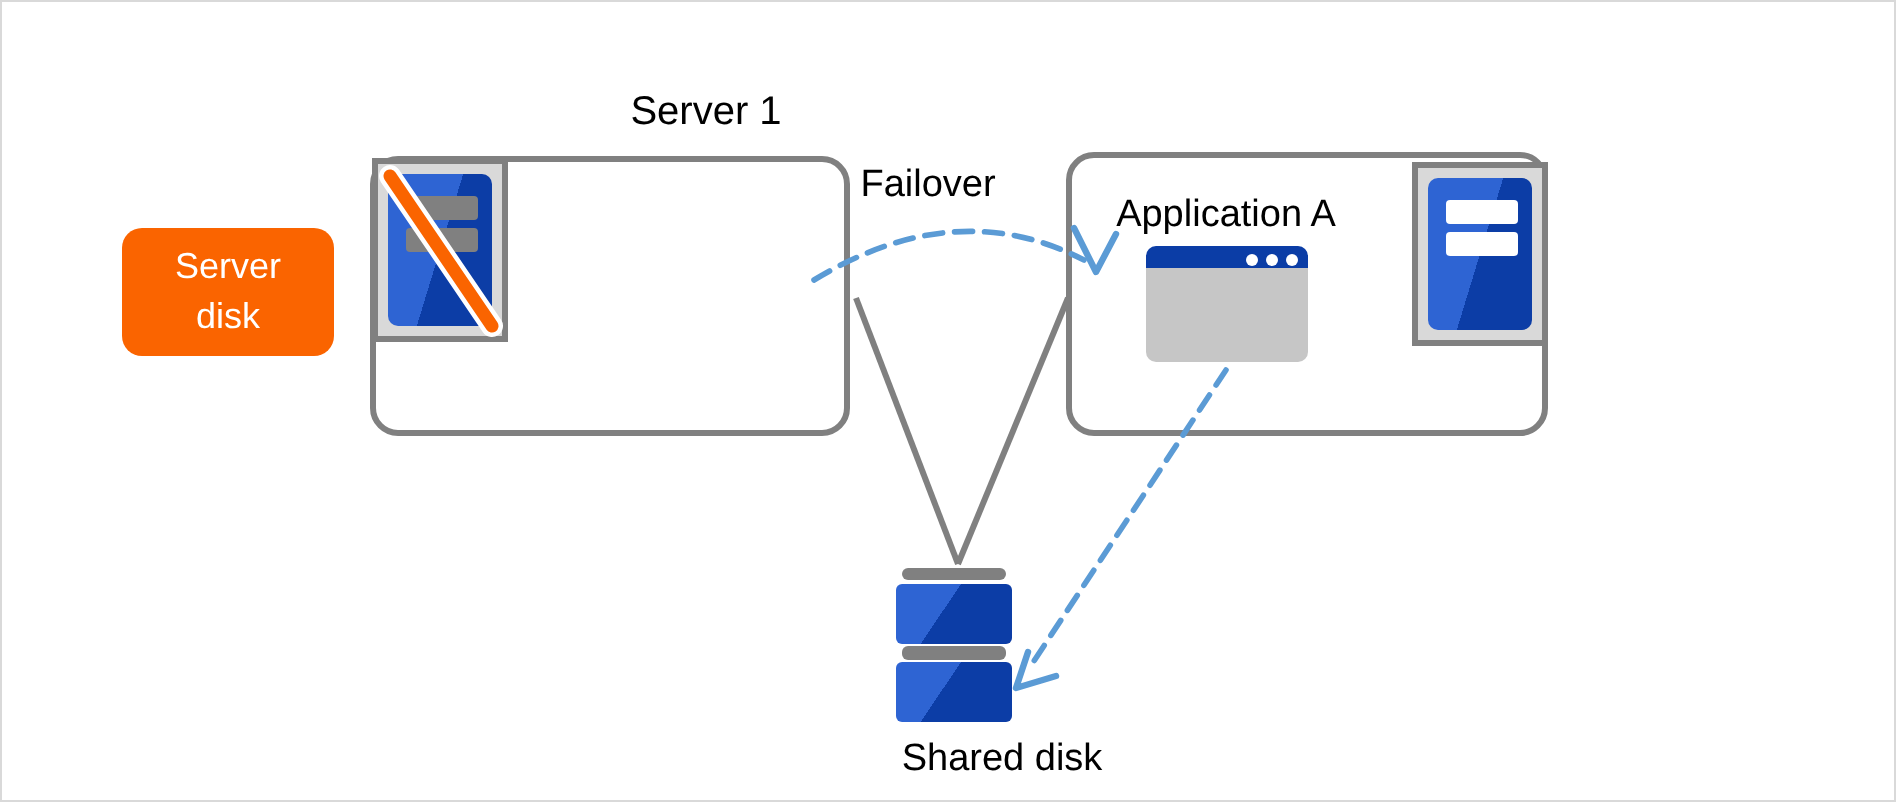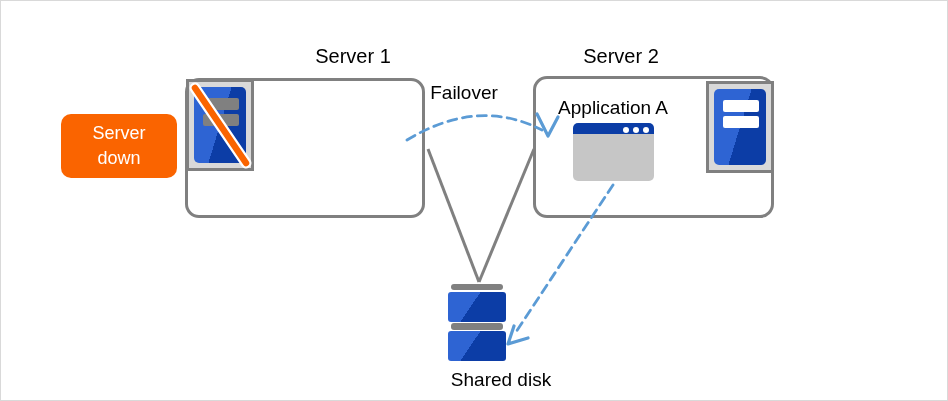--- a/index.html
+++ b/index.html
@@ -77,21 +77,21 @@
   }
   .app-dot {
     position:absolute; top:4px; width:6px; height:6px;
     border-radius:50%; background:#ffffff;
   }
   .dot1 { right:25px; } .dot2 { right:15px; } .dot3 { right:5px; }
 
   
   .badge {
     position:absolute;
-    left:60px; top:113px; width:116px; height:64px;
+    left:60px; top:113px; width:106px; height:64px;
     background:#fa6400;
     border-radius:10px;
     color:#ffffff;
     font-size:18px; line-height:25px;
     display:flex; flex-direction:column;
     align-items:center; justify-content:center;
     text-align:left;
   }
 
   
@@ -115,28 +115,27 @@
     <line x1="533" y1="148" x2="478" y2="281" stroke="#808080" stroke-width="3"></line>
 
     <path d="M 406 139 Q 477 96 541 129" fill="none" stroke="#5b9bd5" stroke-width="2.8" stroke-dasharray="9 6" stroke-linecap="round"></path>
     <polyline points="536,113 547,135 557,116" fill="none" stroke="#5b9bd5" stroke-width="3.2" stroke-linecap="round" stroke-linejoin="round"></polyline>
 
     <line x1="612" y1="184" x2="513" y2="334" stroke="#5b9bd5" stroke-width="2.8" stroke-dasharray="9 6" stroke-linecap="round"></line>
     <polyline points="513,325 507,343 527,337" fill="none" stroke="#5b9bd5" stroke-width="3.2" stroke-linecap="round" stroke-linejoin="round"></polyline>
   </svg>
 
   <div class="lbl lbl-big" style="left:352px; top:44px;">Server 1</div>
-  <div class="lbl lbl-big" style="left:620px; top:44px;">Server 2</div>
   <div class="lbl" style="left:463px; top:81px;">Failover</div>
   <div class="lbl" style="left:612px; top:96px;text-align:right;">Application A</div>
   <div class="lbl" style="left:477px; top:368px;margin-left:23px;">Shared disk</div>
 
   <div class="badge">
     <span>Server</span>
-    <span>down</span>
+    <span>disk</span>
   </div>
 
   <div class="icon-frame" id="icon1">
     <div class="tower">
       <div class="bar bar-gray bar1"></div>
       <div class="bar bar-gray bar2"></div>
     </div>
     <svg class="slash-svg" viewBox="0 0 68 92">
       <line x1="9" y1="9" x2="60" y2="84" stroke="#ffffff" stroke-width="11" stroke-linecap="round"></line>
       <line x1="9" y1="9" x2="60" y2="84" stroke="#fa6400" stroke-width="6.5" stroke-linecap="round"></line>

